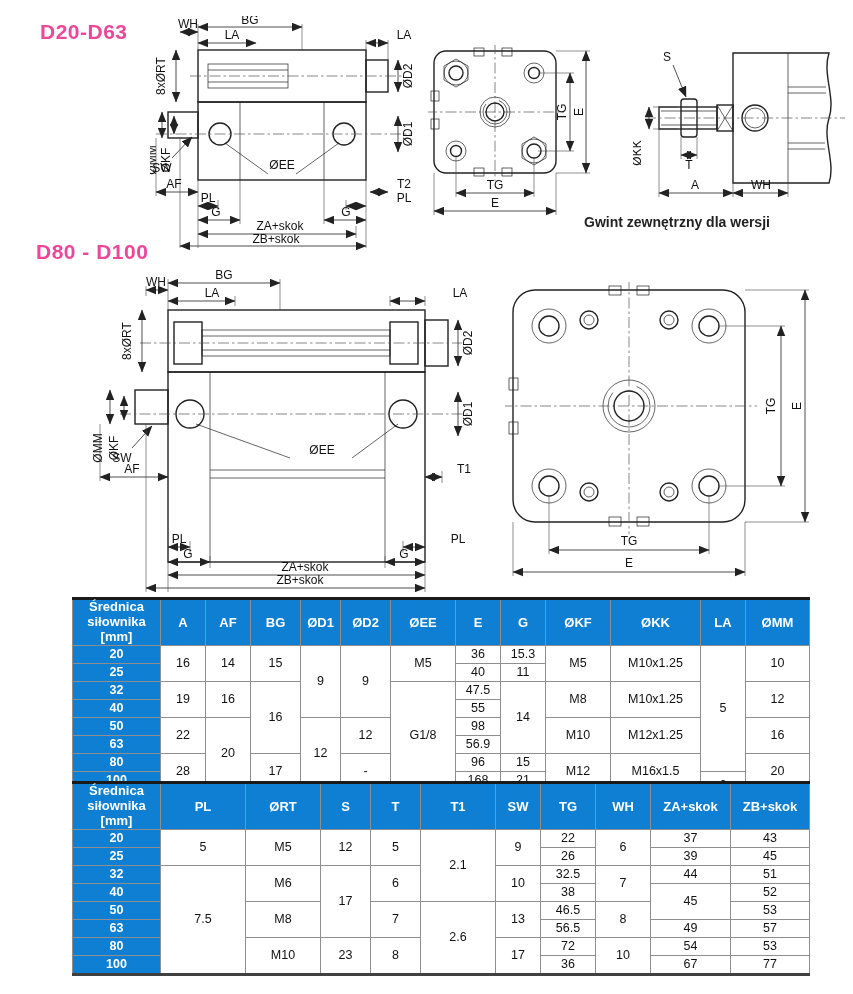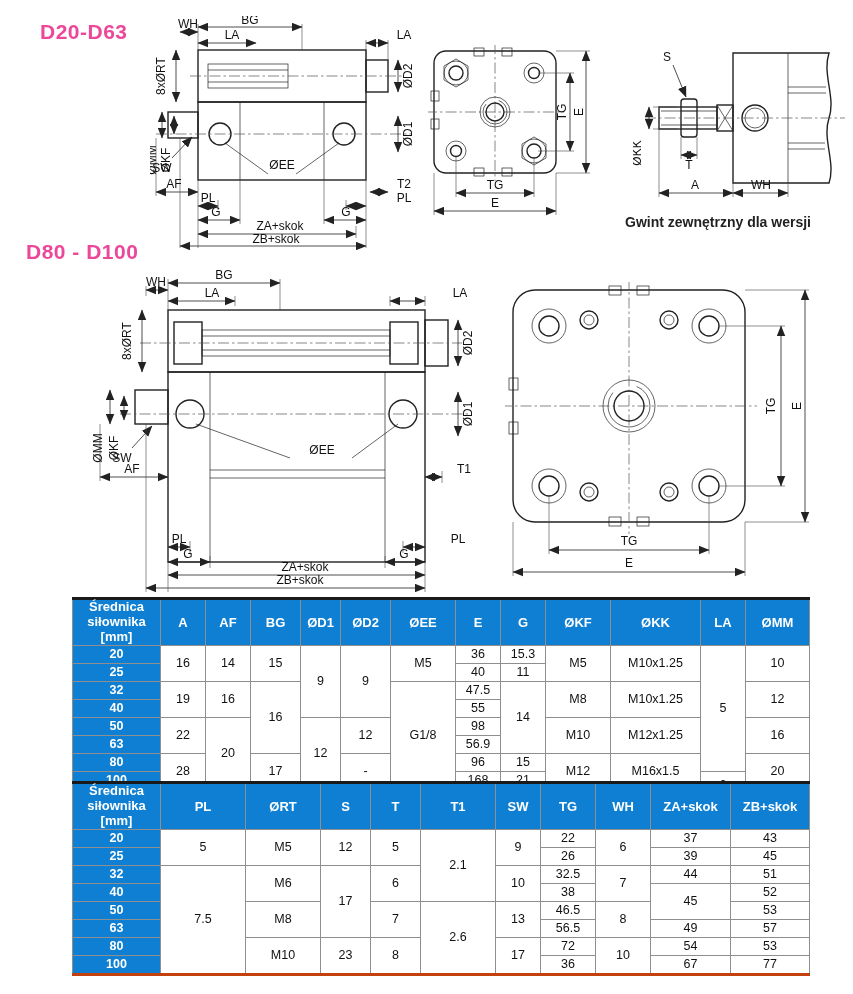--- a/index.html
+++ b/index.html
@@ -3,31 +3,31 @@
 <meta charset="utf-8">
 <style>
   html,body{margin:0;padding:0;}
   body{
     width:853px;height:994px;position:relative;background:#ffffff;
     font-family:"Liberation Sans", sans-serif;color:#111;
     overflow:hidden;
   }
   .abs{position:absolute;}
   .sec-title{font-size:21px;font-weight:bold;color:#ec4899;letter-spacing:.5px;}
-  .caption{font-size:14px;font-weight:bold;color:#222;line-height:1.25;text-align:center;}
+  .caption{font-size:14px;font-weight:bold;color:#222;line-height:1.25;}
   
   .s  {stroke:#222;stroke-width:1.4;fill:none;}
   .s2 {stroke:#222;stroke-width:0.7;fill:none;}
   .ext{stroke:#444;stroke-width:0.6;fill:none;}
   .cl {stroke:#555;stroke-width:0.7;fill:none;stroke-dasharray:11 3 2.5 3;}
   .dm {stroke:#222;stroke-width:0.8;fill:none;}
   text.dt{font-family:"Liberation Sans",sans-serif;font-size:12px;fill:#111;}
   
   .dim-table{border-collapse:collapse;table-layout:fixed;width:737px;
-    border-top:3px solid #1a1a1a;border-bottom:3px solid #c2410c;}
+    border-top:3px solid #1a1a1a;border-bottom:3px solid #404040;}
   .dim-table th,.dim-table td{
     border:1px solid #8e8e8e;text-align:center;vertical-align:middle;
     font-size:12.5px;padding:0;height:17px;line-height:1.05;background:#fff;color:#111;}
   .dim-table thead th{height:34px;}
   .dim-table .blue{background:#0e7fd2;color:#fff;font-weight:bold;}
   .dim-table .diam{font-size:10px;font-weight:bold;white-space:pre-line;line-height:1.15;}
   .dim-table thead .blue{font-size:13px;}
 </style>
 </head>
 <body>
@@ -207,21 +207,21 @@
     <text class="dt" x="56" y="134" text-anchor="middle">T</text>
     <text class="dt" x="62" y="154" text-anchor="middle">A</text>
     <text class="dt" x="128" y="154" text-anchor="middle">WH</text>
   </g>
 </svg>
 
 <div class="abs caption" style="left:584px;top:214px;width:268px;">
   <div>Gwint zewnętrzny dla wersji</div>
 </div>
 
-<div class="abs sec-title" style="left:26px;top:240px;">D80 - D100</div>
+<div class="abs sec-title" style="left:36px;top:240px;">D80 - D100</div>
 
 <svg class="abs" style="left:90px;top:262px;" width="400" height="330" viewBox="0 0 400 330">
   <g>
     <rect class="s" x="78" y="48" width="257" height="62" fill="url(#hp)"></rect>
     <rect class="s2" x="112" y="68" width="188" height="26" fill="#fff"></rect>
     <line class="s2" x1="112" y1="74" x2="300" y2="74"></line>
     <line class="s2" x1="112" y1="88" x2="300" y2="88"></line>
     <rect class="s" x="84" y="60" width="28" height="42" fill="#fff"></rect>
     <rect class="s" x="300" y="60" width="28" height="42" fill="#fff"></rect>
     <rect class="s" x="335" y="58" width="23" height="46" fill="#fff"></rect>

